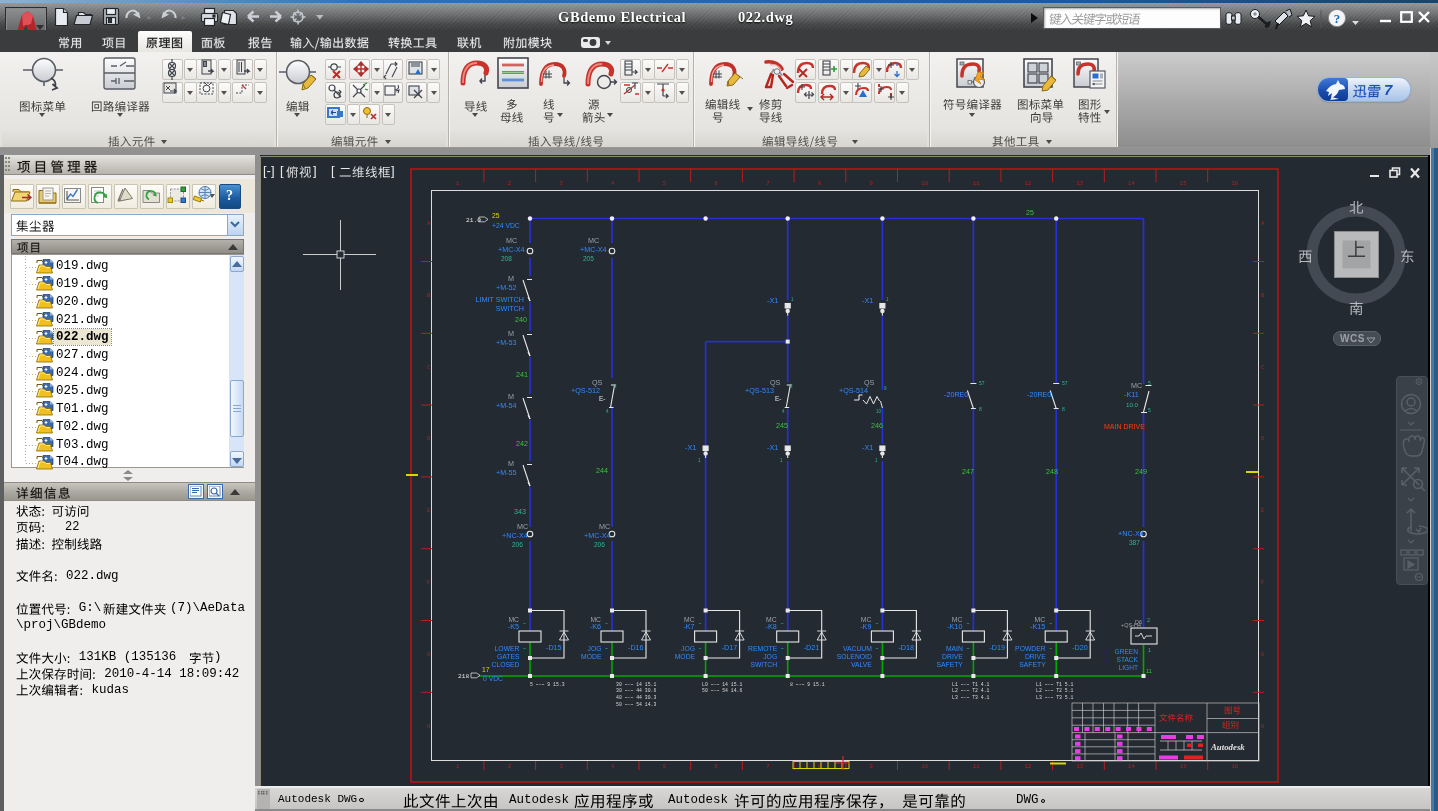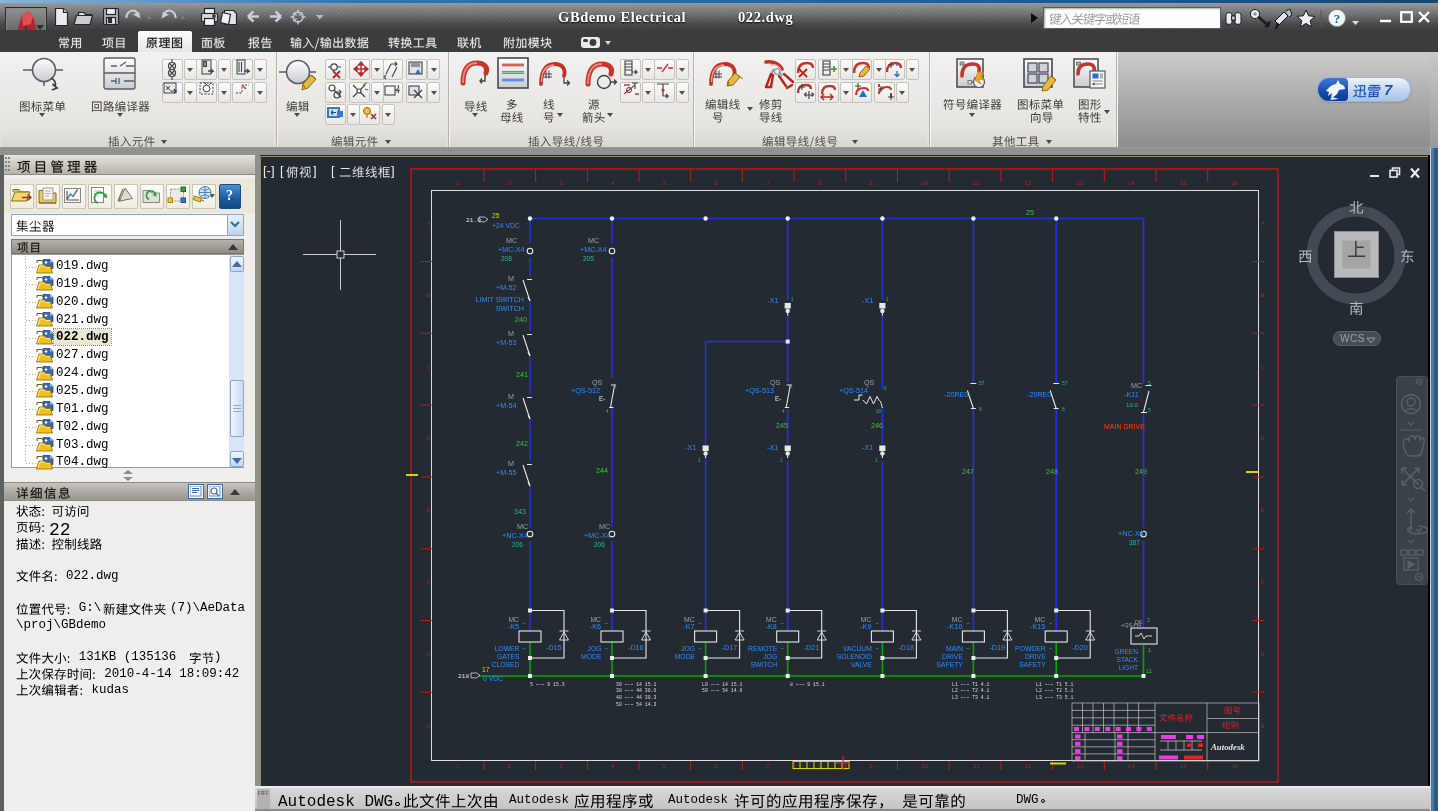--- a/index.html
+++ b/index.html
@@ -1098,21 +1098,21 @@
       <use href="#g76" x="4874"></use>
     </g>
   </svg>
 <svg width="36" height="16" viewBox="0 0 2880 1280" style="position:absolute;left:16px;top:519.3px;overflow:visible" xmlns="http://www.w3.org/2000/svg">
     <g fill="#000" transform="translate(0,1020) scale(1)">
       <use href="#g77" x="0"></use>
       <use href="#g78" x="1016"></use>
       <use href="#g73" x="2032"></use>
     </g>
   </svg>
-<div class="abs mono" style="left:49px;top:519.8px;font-size:18px;color:#000">22</div>
+<div class="abs mono" style="left:65px;top:519.8px;font-size:12px;color:#000">22</div>
 <svg width="86" height="16" viewBox="0 0 6880 1280" style="position:absolute;left:16px;top:535.6px;overflow:visible" xmlns="http://www.w3.org/2000/svg">
     <g fill="#000" transform="translate(0,1020) scale(1)">
       <use href="#g79" x="0"></use>
       <use href="#g80" x="1016"></use>
       <use href="#g73" x="2032"></use>
       <use href="#g81" x="2842"></use>
       <use href="#g82" x="3858"></use>
       <use href="#g39" x="4874"></use>
       <use href="#g47" x="5890"></use>
     </g>
@@ -1691,21 +1691,21 @@
     <g fill="#b8bcc2" transform="translate(0,1020) scale(1)">
       <use href="#g111" x="0"></use>
     </g>
   </svg>
 <svg width="14" height="19" viewBox="0 0 966 1310" style="position:absolute;left:1400px;top:246.5px;overflow:visible" xmlns="http://www.w3.org/2000/svg">
     <g fill="#b8bcc2" transform="translate(0,1020) scale(1)">
       <use href="#g112" x="0"></use>
     </g>
   </svg>
 <div class="abs" style="left:1333px;top:331px;width:48px;height:15px;background:#4a5058;border:1px solid #62686f;border-radius:7px;opacity:0.9"></div>
-<div class="abs" style="left:1340px;top:333px;color:#9aa0a8;font-size:10px;font-weight:normal;letter-spacing:0.5px">WCS</div>
+<div class="abs" style="left:1340px;top:333px;color:#9aa0a8;font-size:10px;font-weight:bold;letter-spacing:0.5px">WCS</div>
 <svg class="abs" width="10" height="7" style="left:1366px;top:337px">
     <path d="M1 1 h8 l-4 5 z" fill="none" stroke="#9aa0a8"></path>
   </svg>
 <div class="abs" style="left:1396px;top:376px;width:32px;height:209px;background:#3d434c;border:1px solid #4d535c;border-radius:4px;opacity:0.92"></div>
 <svg class="abs" width="32" height="209" style="left:1396px;top:376px" fill="none" stroke="#596068">
       <circle cx="23" cy="5.5" r="3" stroke-width="1"></circle>
     <path d="M21.5 4 l3 3 m0 -3 l-3 3" stroke-width="0.8"></path>
       <circle cx="15" cy="28" r="9.5" stroke-width="1.5"></circle>
     <circle cx="15" cy="26" r="4" stroke-width="1.5"></circle>
     <path d="M9 35 q6 -5 12 0" stroke-width="1.5"></path>
@@ -1743,21 +1743,21 @@
       <rect x="1" y="2" width="1.5" height="1.5"></rect>
       <rect x="1" y="4" width="1.5" height="1.5"></rect>
       <rect x="4" y="2" width="1.5" height="1.5"></rect>
       <rect x="4" y="4" width="1.5" height="1.5"></rect>
       <rect x="6" y="2" width="1.5" height="1.5"></rect>
       <rect x="6" y="4" width="1.5" height="1.5"></rect>
       <rect x="9" y="2" width="1.5" height="1.5"></rect>
       <rect x="9" y="4" width="1.5" height="1.5"></rect>
     </g>
   </svg>
-<div class="abs mono" style="left:278px;top:793px;font-size:16px;color:#000;letter-spacing:0">Autodesk DWG<span style="display:inline-block;width:4.5px;height:4.5px;border:1.2px solid #000;border-radius:50%;margin:0 1px 0 2px"></span></div>
+<div class="abs mono" style="left:278px;top:793px;font-size:11px;color:#000;letter-spacing:0">Autodesk DWG<span style="display:inline-block;width:4.5px;height:4.5px;border:1.2px solid #000;border-radius:50%;margin:0 1px 0 2px"></span></div>
 <svg width="96" height="20" viewBox="0 0 6194 1290" style="position:absolute;left:403px;top:791px;overflow:visible" xmlns="http://www.w3.org/2000/svg">
     <g fill="#000" transform="translate(0,1020) scale(1)">
       <use href="#g113" x="0"></use>
       <use href="#g83" x="1032"></use>
       <use href="#g35" x="2065"></use>
       <use href="#g94" x="3097"></use>
       <use href="#g95" x="4129"></use>
       <use href="#g114" x="5161"></use>
     </g>
   </svg>

